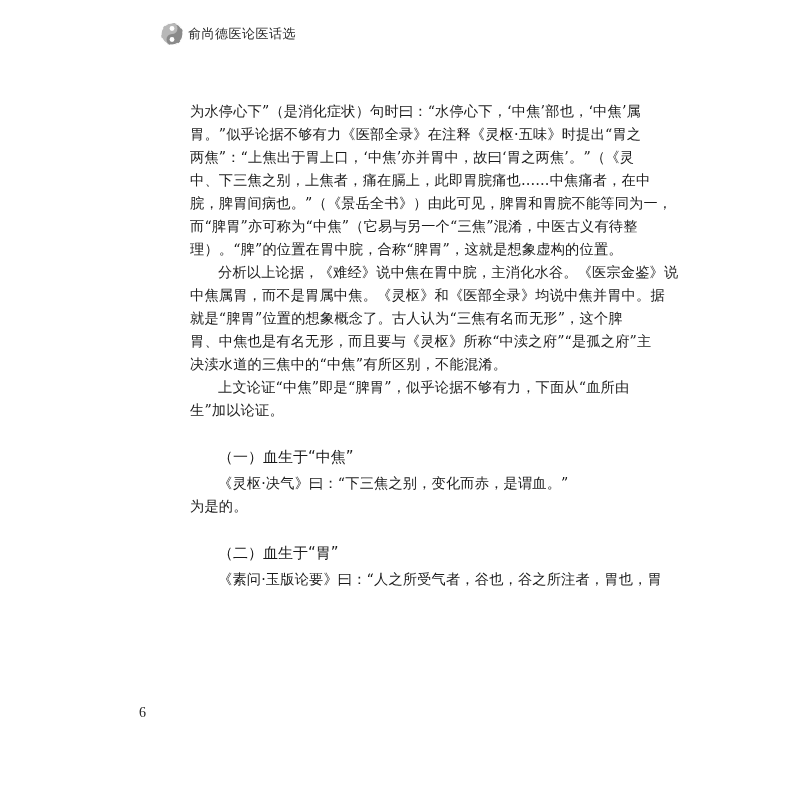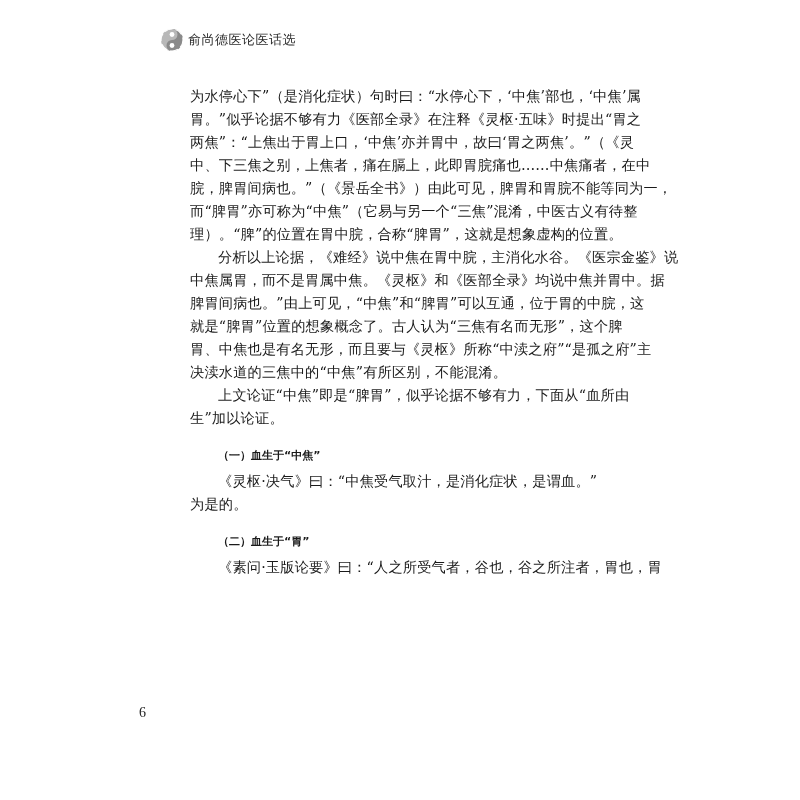--- a/index.html
+++ b/index.html
@@ -11,65 +11,65 @@
       width: 800px;
       height: 800px;
       position: relative;
       overflow: hidden;
       font-family: "DejaVu Serif", "Liberation Serif", serif;
       color: #1a1a1a;
     }
     .header {
       position: absolute;
       left: 160px;
-      top: 27px;
+      top: 21px;
       height: 26px;
       display: flex;
       align-items: center;
       justify-content: space-between;
     }
     .logo {
       width: 24px;
       height: 24px;
       margin-right: 4px;
     }
     .header-title {
       font-size: 13px;
       letter-spacing: 0.5px;
       color: #2a2a2a;
       font-family: "DejaVu Sans", sans-serif;
     }
     .page-body {
       position: absolute;
       left: 190px;
-      top: 85px;
+      top: 100px;
       width: 420px;
     }
     .line {
       font-size: 14.2px;
       line-height: 23px;
       height: 23px;
       white-space: nowrap;
       text-align: justify;
       text-align-last: justify;
       letter-spacing: 0.2px;
     }
     .line.last {
       text-align-last: left;
     }
     .line.indent {
       padding-left: 28px;
     }
     .heading {
-      font-size: 11px;
-      font-weight: bold;
+      font-size: 15px;
+      font-weight: normal;
       line-height: 23px;
       height: 23px;
       padding-left: 28px;
-      margin-top: 14px;
+      margin-top: 24px;
       margin-bottom: 3px;
       white-space: nowrap;
       font-family: "DejaVu Sans", sans-serif;
     }
     .page-number {
       position: absolute;
       left: 139px;
       top: 705px;
       font-size: 14px;
       font-family: "Liberation Serif", serif;
@@ -98,35 +98,34 @@
     <div class="line">两焦”：“上焦出于胃上口，‘中焦’亦并胃中，故曰‘胃之两焦’。”（《灵</div>
     <div class="line">中、下三焦之别，上焦者，痛在膈上，此即胃脘痛也……中焦痛者，在中</div>
     <div class="line">脘，脾胃间病也。”（《景岳全书》）由此可见，脾胃和胃脘不能等同为一，</div>
     <div class="line">而“脾胃”亦可称为“中焦”（它易与另一个“三焦”混淆，中医古义有待整</div>
     <div class="line last">理）。“脾”的位置在胃中脘，合称“脾胃”，这就是想象虚构的位置。</div>
   </div>
 
   <div>
     <div class="line indent">分析以上论据，《难经》说中焦在胃中脘，主消化水谷。《医宗金鉴》说</div>
     <div class="line">中焦属胃，而不是胃属中焦。《灵枢》和《医部全录》均说中焦并胃中。据</div>
-    <div class="line">脾胃间病也。”由上可见，“中焦”和“脾胃”可以互通，位于胃的中脘，这</div>
     <div class="line">就是“脾胃”位置的想象概念了。古人认为“三焦有名而无形”，这个脾</div>
     <div class="line">胃、中焦也是有名无形，而且要与《灵枢》所称“中渎之府”“是孤之府”主</div>
     <div class="line last">决渎水道的三焦中的“中焦”有所区别，不能混淆。</div>
   </div>
 
   <div>
     <div class="line indent">上文论证“中焦”即是“脾胃”，似乎论据不够有力，下面从“血所由</div>
     <div class="line last">生”加以论证。</div>
   </div>
 
   <div class="heading">（一）血生于“中焦”</div>
 
   <div>
-    <div class="line indent last">《灵枢·决气》曰：“中焦受气取汁，是消化症状，是谓血。”</div>
+    <div class="line indent last">《灵枢·决气》曰：“下三焦之别，变化而赤，是谓血。”</div>
   </div>
 
 
   <div>
     <div class="line last">为是的。</div>
   </div>
 
   <div class="heading">（二）血生于“胃”</div>
 
   <div>

